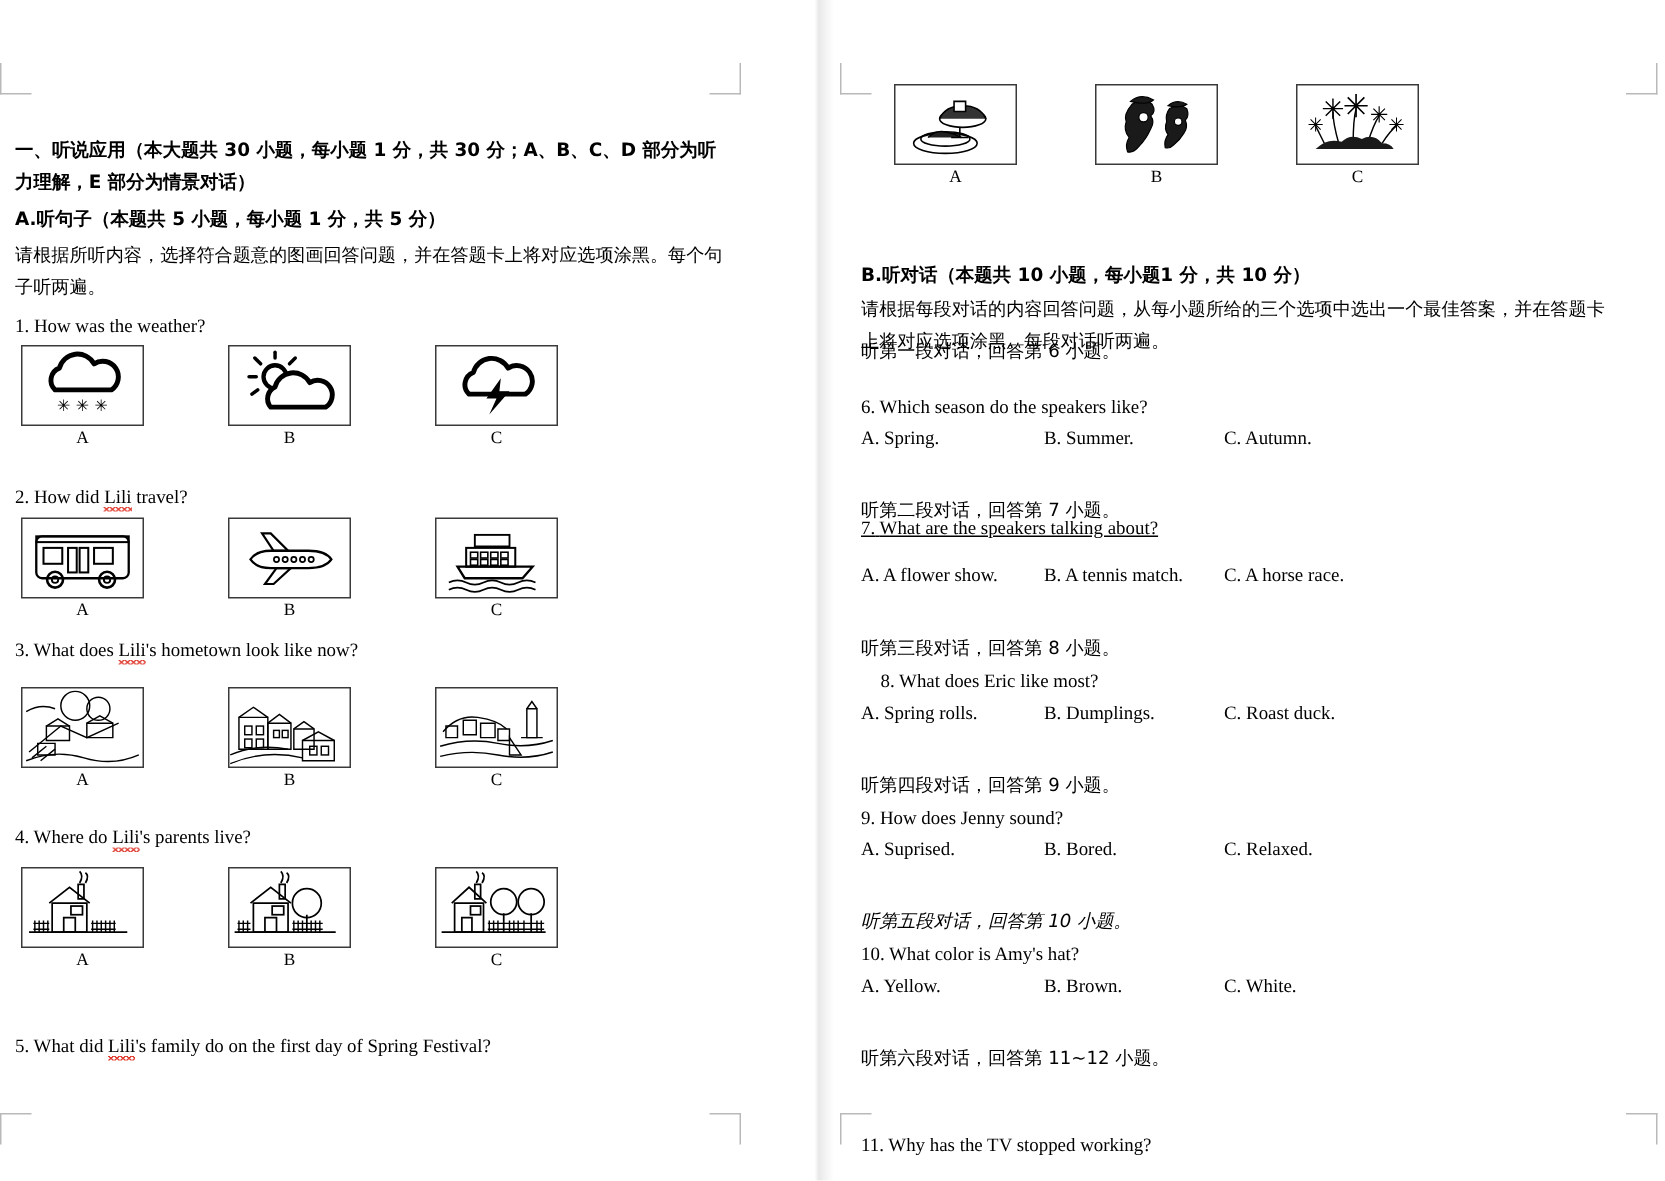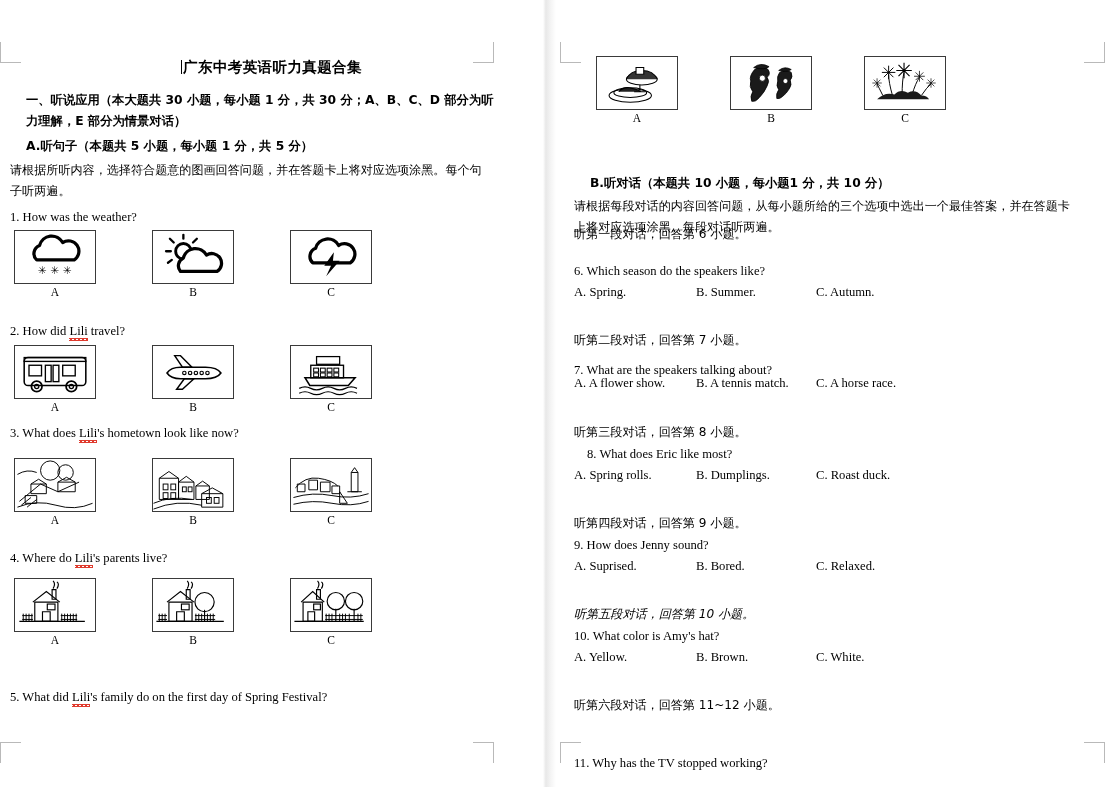--- a/index.html
+++ b/index.html
@@ -81,21 +81,20 @@
   .para {
     position: absolute;
     font-size: 12.4px;
     line-height: 19px;
   }
   .para.cn-bold {
     font-family: "DejaVu Sans", sans-serif;
     font-weight: bold;
     font-size: 12.3px;
     line-height: 21px;
-    margin-left: 16px;
   }
   .para.cn {
     font-family: "DejaVu Sans", sans-serif;
     font-size: 12.1px;
     line-height: 21px;
   }
   .para.en {
     font-family: "Liberation Serif", serif;
     font-size: 12.6px;
   }
@@ -163,23 +162,20 @@
 </head>
 <body>
 
 <div class="page" id="page-left">
 
   <div class="crop tl" style="left:0px; top:42px;"></div>
   <div class="crop tr" style="left:473px; top:42px;"></div>
   <div class="crop bl" style="left:0px; top:742px;"></div>
   <div class="crop br" style="left:473px; top:742px;"></div>
 
-  <div class="doc-title">
-    <span class="caret"></span><span>广东中考英语听力真题合集</span>
-  </div>
 
   <div class="col" id="left-col">
 
     <div class="para cn-bold" style="top:90px; left:0; width:478px;">一、听说应用（本大题共 30 小题，每小题 1 分，共 30 分；A、B、C、D 部分为听力理解，E 部分为情景对话）</div>
 
     <div class="para cn-bold" style="top:136px; left:0; width:478px;">A.听句子（本题共 5 小题，每小题 1 分，共 5 分）</div>
 
     <div class="para cn" style="top:160px; left:0; width:478px;">请根据所听内容，选择符合题意的图画回答问题，并在答题卡上将对应选项涂黑。每个句子听两遍。</div>
 
     <div class="para en" style="top:208px; left:0;">
@@ -522,21 +518,21 @@
       <span>6.</span>
       <span>Which season do the speakers like?</span>
     </div>
     <div class="opts" style="top:285px; left:0;">
       <span class="o1">A. Spring.</span>
       <span class="o2">B. Summer.</span>
       <span class="o3">C. Autumn.</span>
     </div>
 
     <div class="para cn" style="top:330px; left:0;">听第二段对话，回答第 7 小题。</div>
-    <div class="para en" style="top:361px; left:0;">
+    <div class="para en" style="top:343px; left:0;text-decoration:underline;">
       <span>7.</span>
       <span>What are the speakers talking about?</span>
     </div>
     <div class="opts" style="top:376px; left:0;">
       <span class="o1">A. A flower show.</span>
       <span class="o2">B. A tennis match.</span>
       <span class="o3">C. A horse race.</span>
     </div>
 
     <div class="para cn" style="top:422px; left:0;">听第三段对话，回答第 8 小题。</div>

